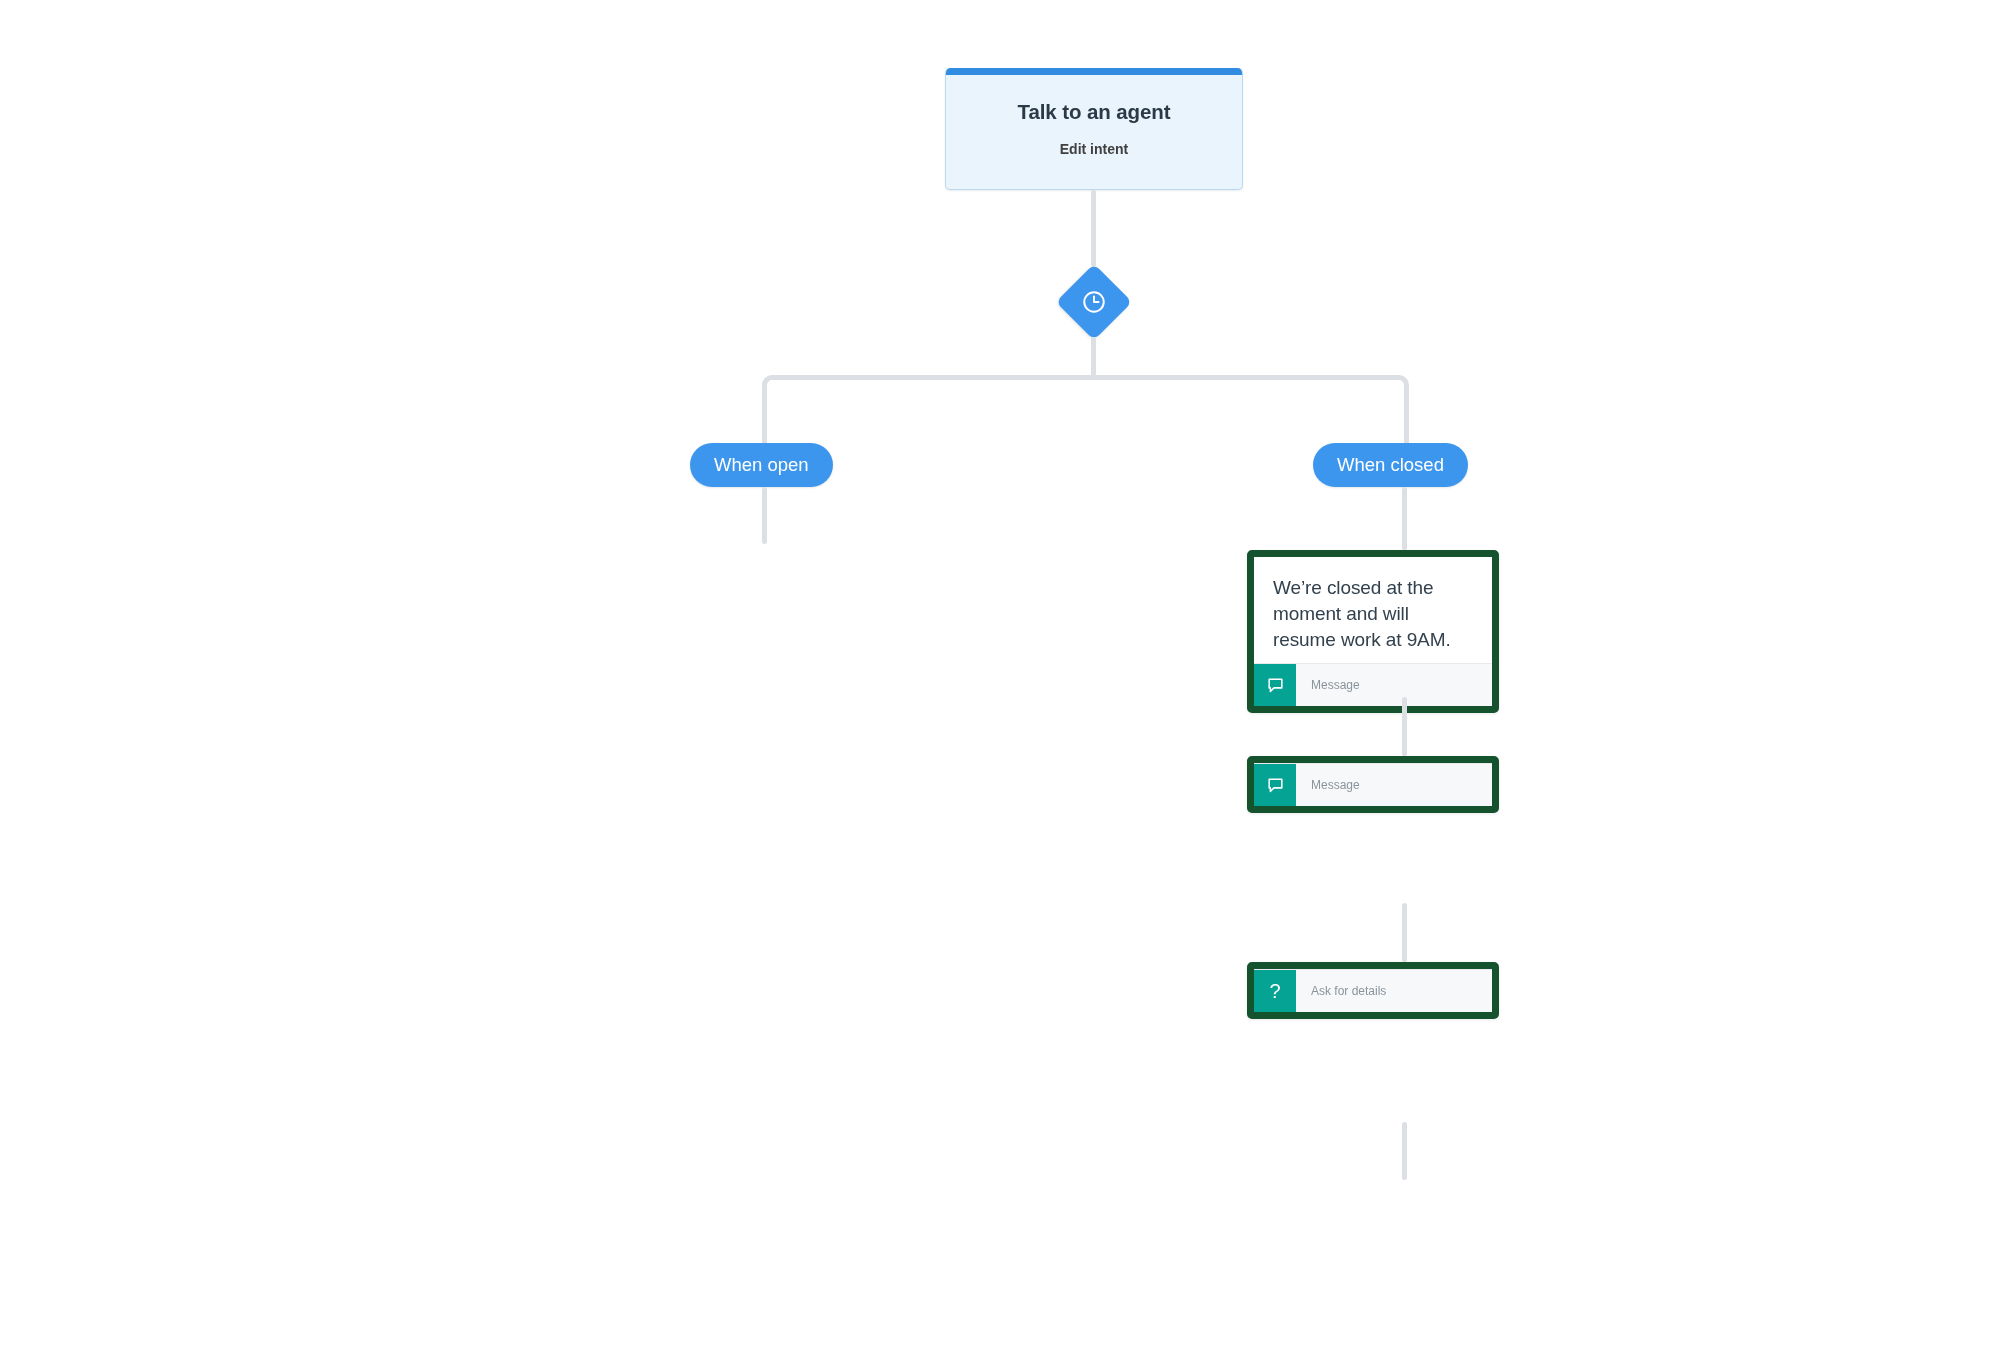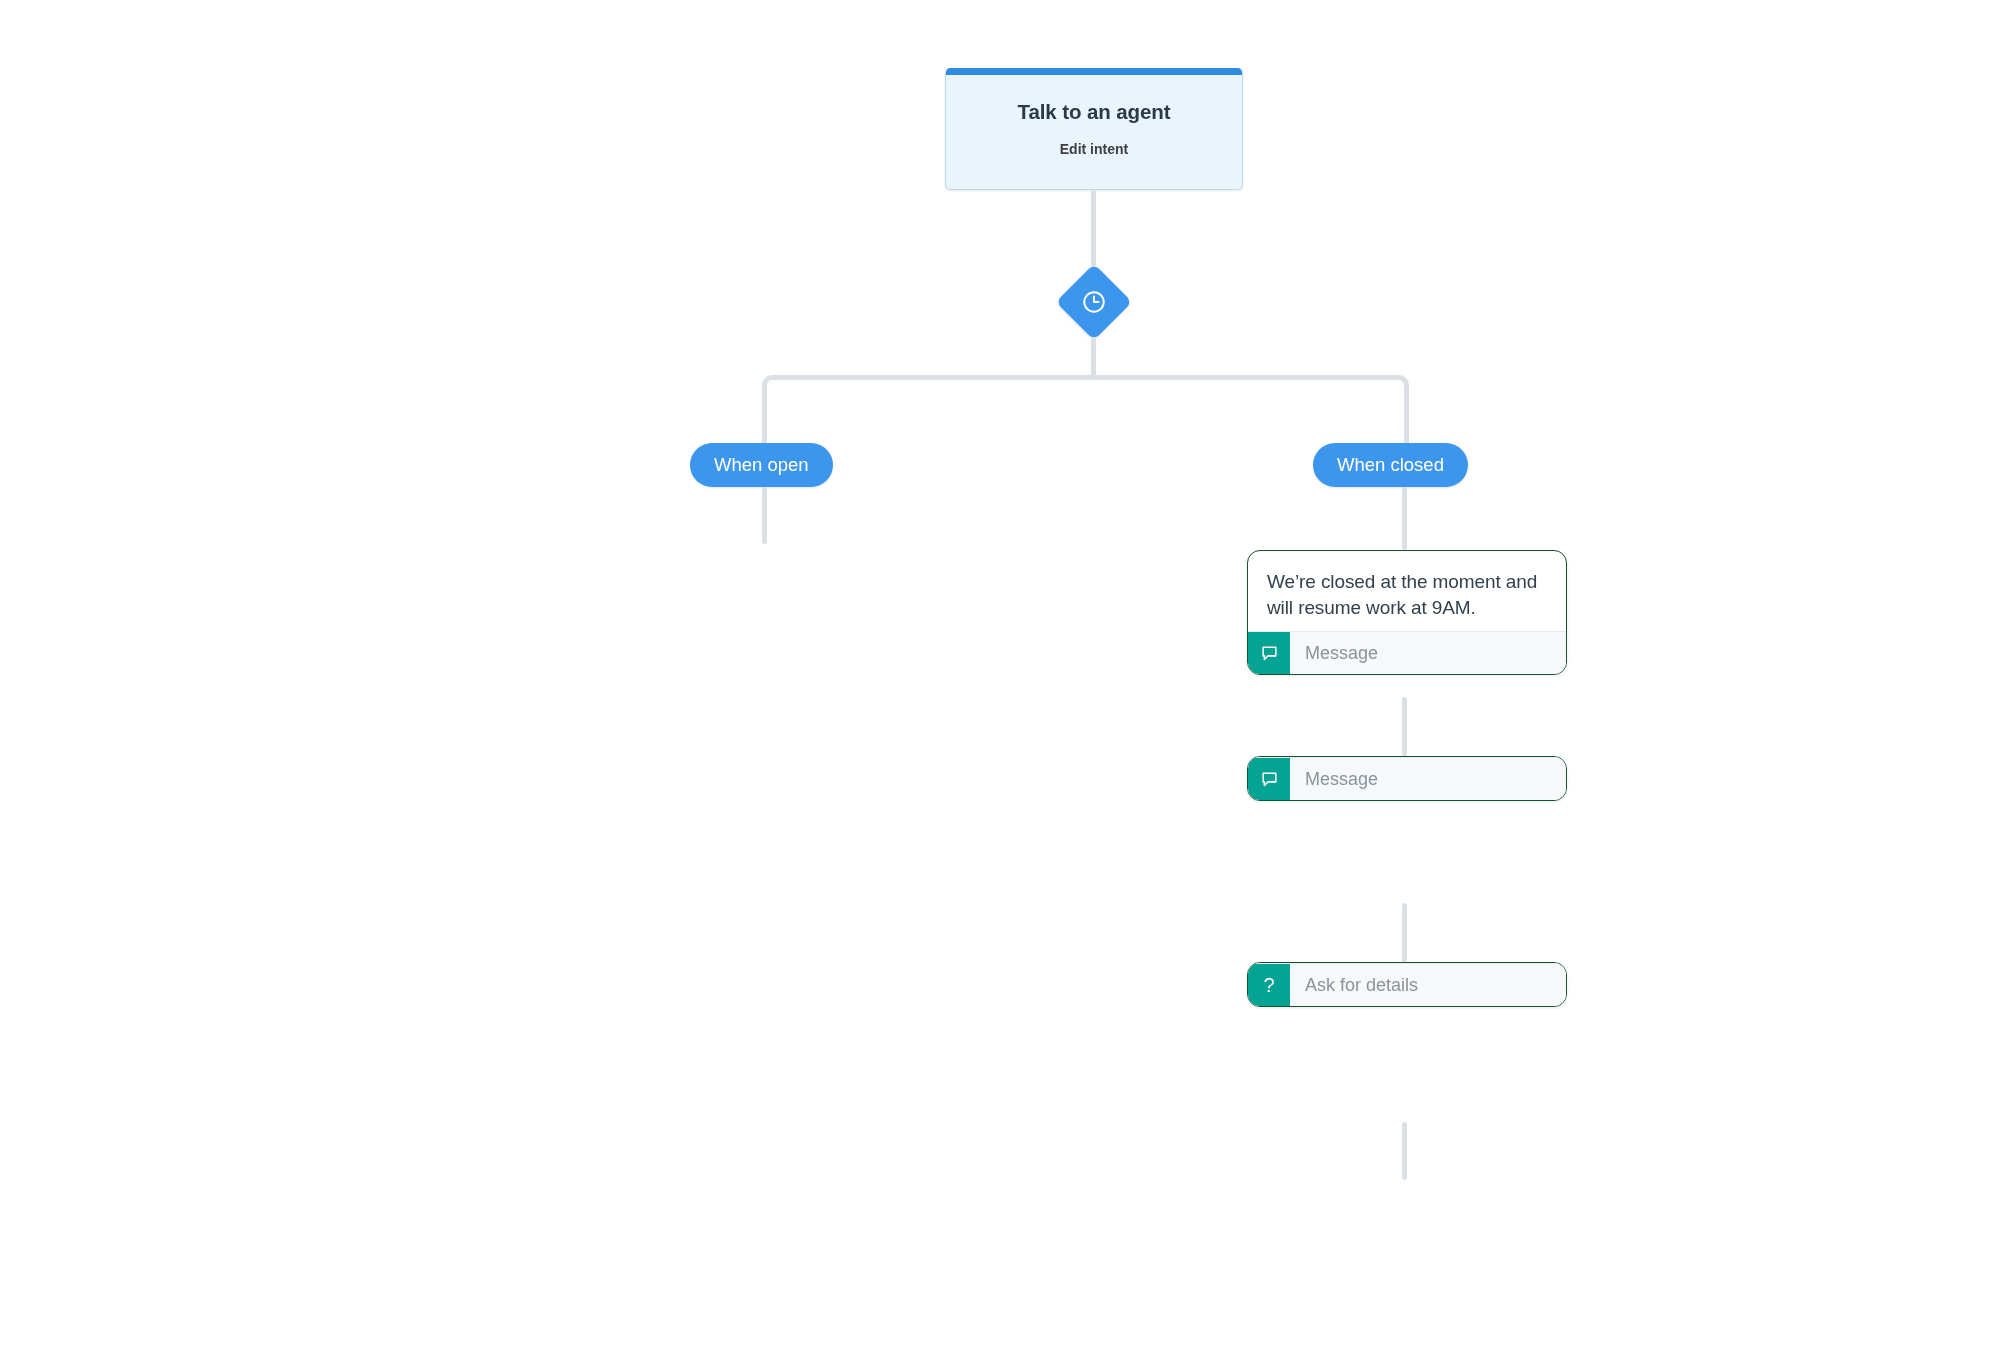--- a/index.html
+++ b/index.html
@@ -129,24 +129,24 @@
     white-space: nowrap;
     cursor: pointer;
   }
   .pill-open   { left: 690px;  top: 443px; }
   .pill-closed { left: 1313px; top: 443px; }
 
   
   .card {
     position: absolute;
     left: 1247px;
-    width: 320px;
+    width: 252px;
     background: #ffffff;
-    border: 1px solid #14532d;
-    border-radius: 13px;
+    border: 7px solid #14532d;
+    border-radius: 5px;
     box-sizing: border-box;
     box-shadow: 0 1px 3px rgba(30,50,70,0.10);
     overflow: hidden;
     cursor: pointer;
   }
   .card-body {
     padding: 18px 19px 10px 19px;
     min-height: 73px;
     box-sizing: border-box;
     font-size: 19px;
@@ -175,21 +175,21 @@
     font-size: 20px;
     font-weight: normal;
     line-height: 1;
     color: #ffffff;
   }
   .foot-label {
     flex: 1;
     display: flex;
     align-items: center;
     padding-left: 15px;
-    font-size: 18px;
+    font-size: 12px;
     color: #8a949c;
   }
   .foot-info {
     width: 42px;
     display: flex;
     align-items: center;
     justify-content: center;
     color: #8a949c;
     cursor: pointer;
   }

